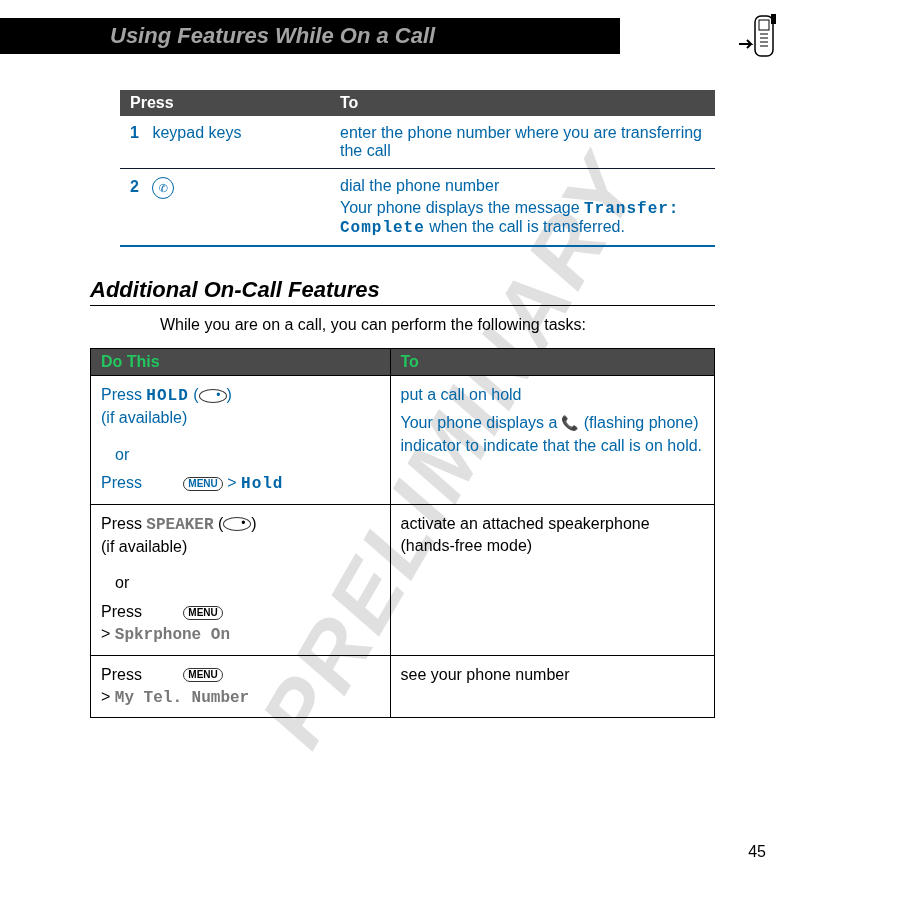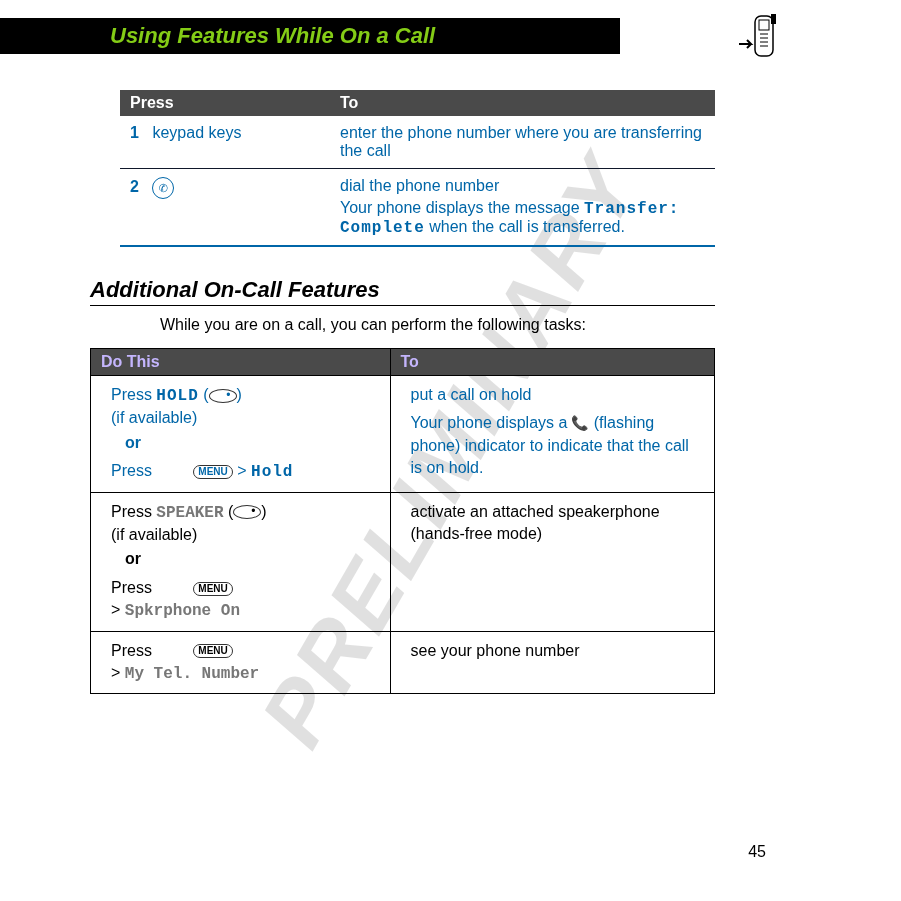--- a/index.html
+++ b/index.html
@@ -28,21 +28,21 @@
     .header-bar {
       position: absolute;
       top: 18px;
       left: 0;
       width: 620px;
       height: 36px;
       background: #000;
       z-index: 1;
     }
     .header-title {
-      color: #84cc16;
+      color: #a3a3a3;
       font-style: italic;
       font-weight: bold;
       font-size: 22px;
       padding-left: 110px;
       line-height: 36px;
       font-family: "Arial", sans-serif;
     }
     .phone-icon {
       position: absolute;
       top: 14px;
@@ -106,44 +106,44 @@
     }
     .table2 {
       width: 100%;
       border-collapse: collapse;
       border: 1px solid #000;
       margin-left: -30px;
       width: calc(100% + 30px);
     }
     .table2 thead td {
       background: #4a4a4a;
-      color: #c4b5fd;
+      color: #22c55e;
       font-weight: bold;
       font-size: 16px;
       padding: 4px 10px;
       border: 1px solid #000;
       margin-left: 28px;
     }
     .table2 thead td.colA { width: 48%; }
     .table2 tbody td {
       font-size: 16px;
-      padding: 8px 20px;
+      padding: 8px 10px;
       vertical-align: top;
       border: 1px solid #000;
       line-height: 1.4;
     }
     .blue { color: #0066a8; }
     .accent-mono {
       font-family: Liberation Mono, monospace;
       font-weight: bold;
       color: #777;
     }
     .or-text {
-      font-weight: bold;
-      margin: 2px 0 6px 14px;
+      font-weight: normal;
+      margin: 14px 0 6px 14px;
       display: block;
     }
     .menu-key {
       display: inline-block;
       border: 1px solid #333;
       border-radius: 8px;
       padding: 0 4px;
       font-size: 10px;
       font-weight: bold;
       vertical-align: middle;

